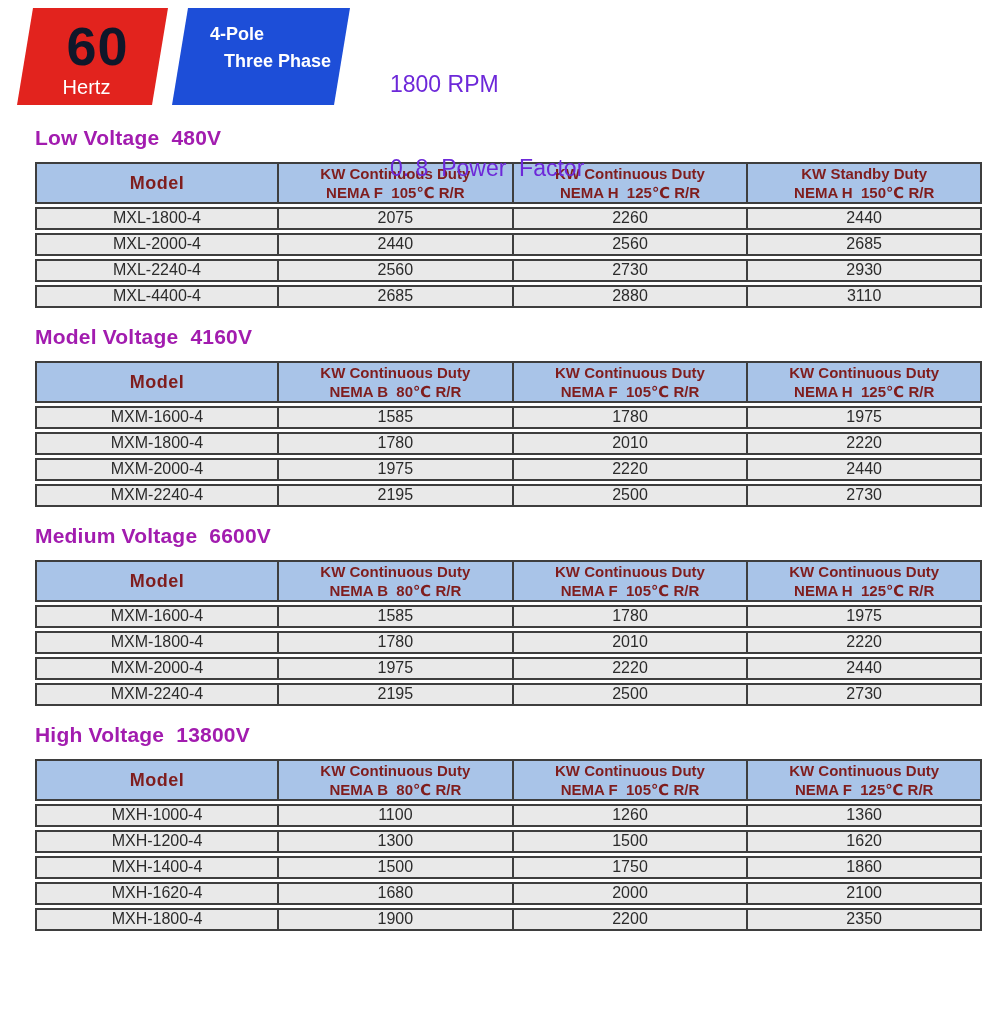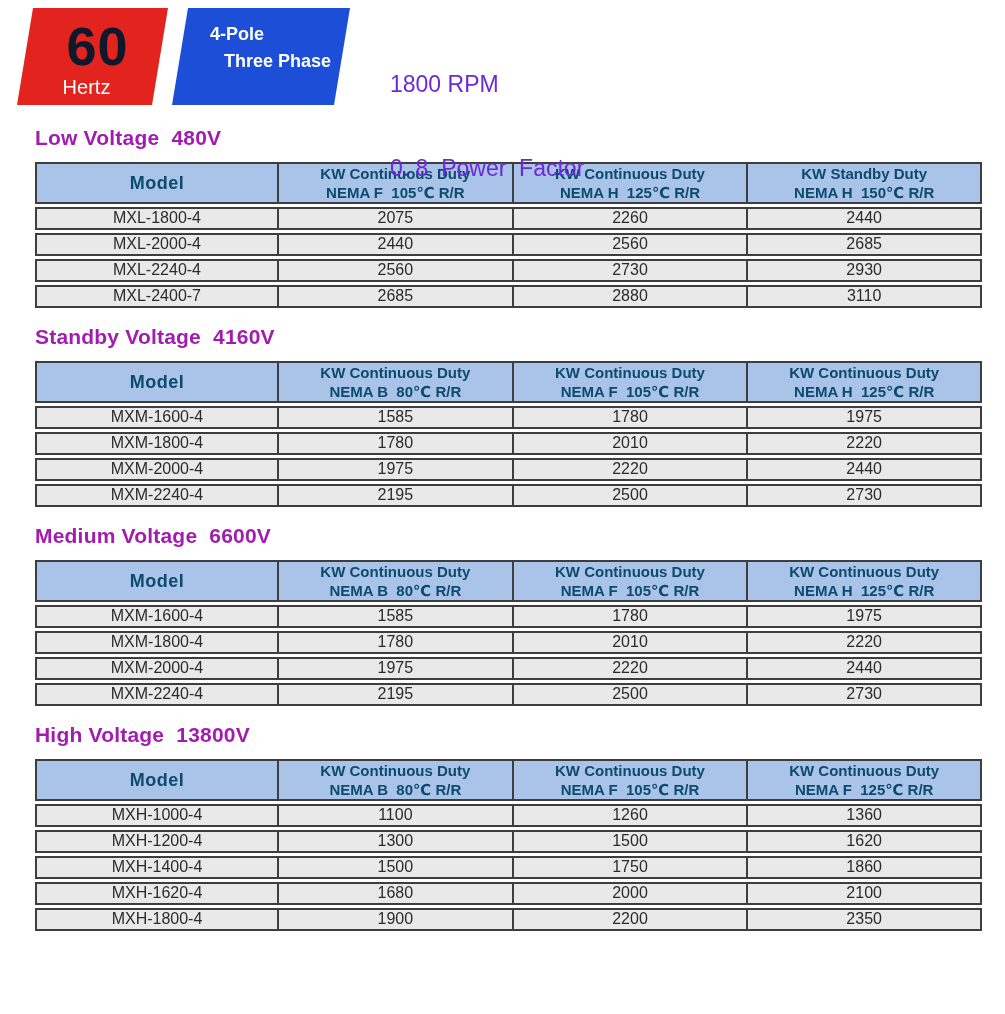--- a/index.html
+++ b/index.html
@@ -26,21 +26,21 @@
     color:#6d28d9; white-space:pre-wrap; }
   
   .section-title { margin:14px 0 9px 35px; font-size:21px; font-weight:bold;
     color:#a21caf; white-space:pre-wrap; letter-spacing:0.2px; }
   .section:first-of-type .section-title { margin-top:46px; }
   table.spec { border-collapse:separate; border-spacing:0 3px; margin-left:35px;
     width:947px; table-layout:fixed; }
   table.spec col.model-col { width:243px; }
   table.spec th {
     background:#a9c4e8; border:1px solid #3e3e3e; border-top-width:2px; border-bottom-width:2px;
-    font-size:15px; font-weight:bold; color:#0c4a6e; white-space:pre-wrap; line-height:19px;
+    font-size:15px; font-weight:bold; color:#7f1d1d; white-space:pre-wrap; line-height:19px;
     height:32px; text-align:center; vertical-align:middle; padding:0;
   }
   table.spec th:first-child { border-left-width:2px; font-size:18px; letter-spacing:0.5px; }
   table.spec th:last-child  { border-right-width:2px;margin-left:41px; }
   table.spec td {
     background:#e9e9e9; border:1px solid #3e3e3e; border-top-width:2px; border-bottom-width:2px;
     font-size:16px; color:#2b2b2b; text-align:center; vertical-align:middle;
     height:20px; padding:0 0 1px 0;
   }
   table.spec td:first-child { border-left-width:2px; }
@@ -97,31 +97,31 @@
         <td>2560</td>
         <td>2685</td>
       </tr>
       <tr>
         <td>MXL-2240-4</td>
         <td>2560</td>
         <td>2730</td>
         <td>2930</td>
       </tr>
       <tr>
-        <td>MXL-2400-7</td>
+        <td>MXL-4400-4</td>
         <td>2685</td>
         <td>2880</td>
         <td>3110</td>
       </tr>
     </tbody>
   </table>
 </div>
 
 <div class="section">
-  <div class="section-title">Standby Voltage  4160V</div>
+  <div class="section-title">Model Voltage  4160V</div>
   <table class="spec">
     <colgroup>
         <col class="model-col">
         <col>
         <col>
         <col>
       </colgroup>
     <thead>
       <tr>
         <th>Model</th>

